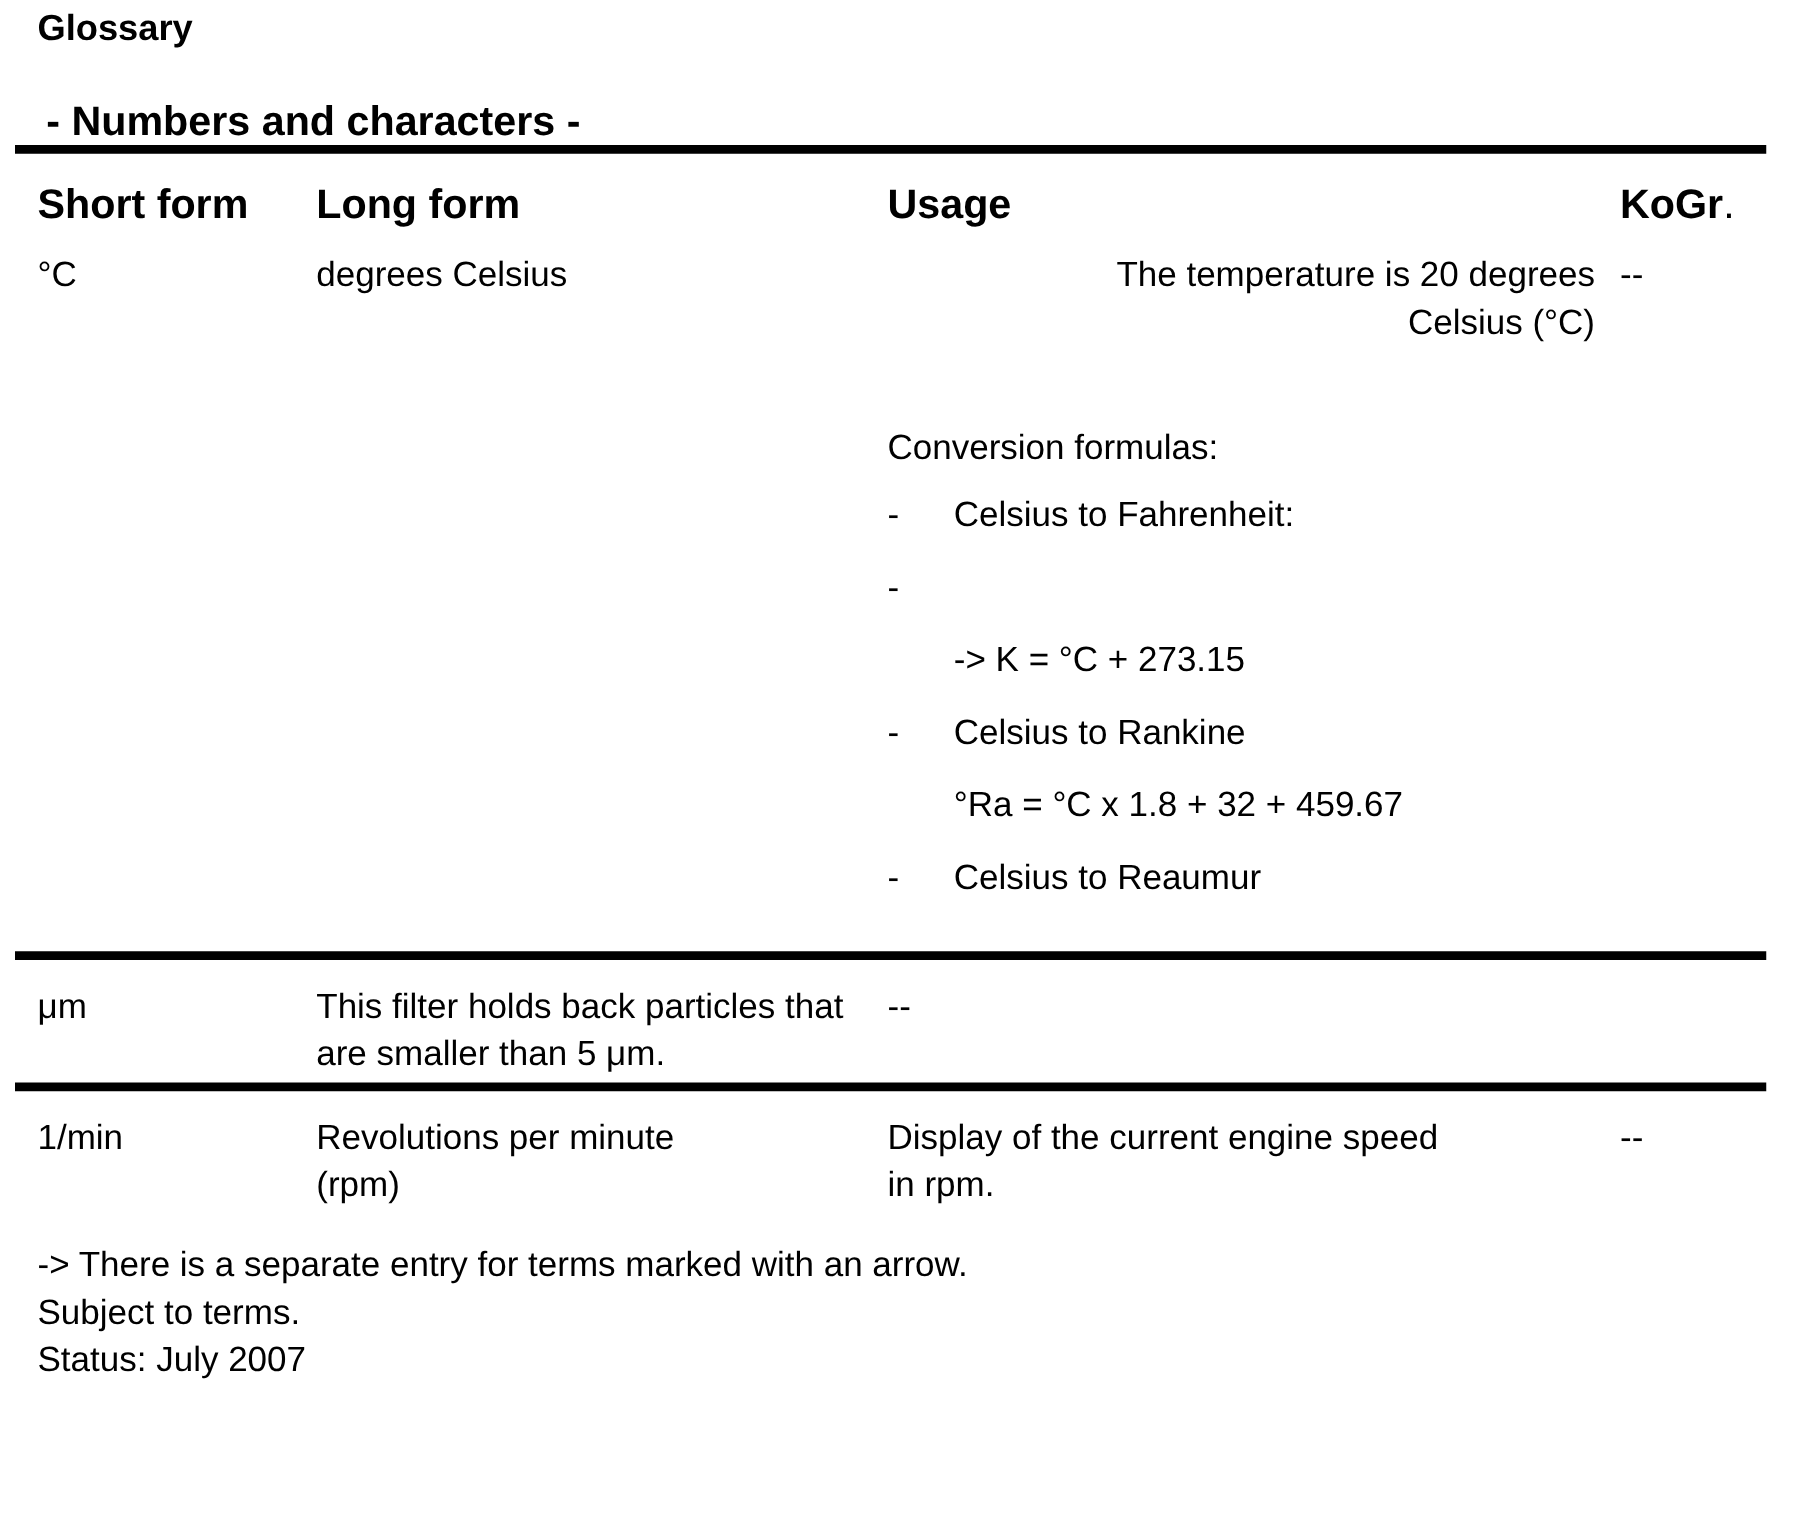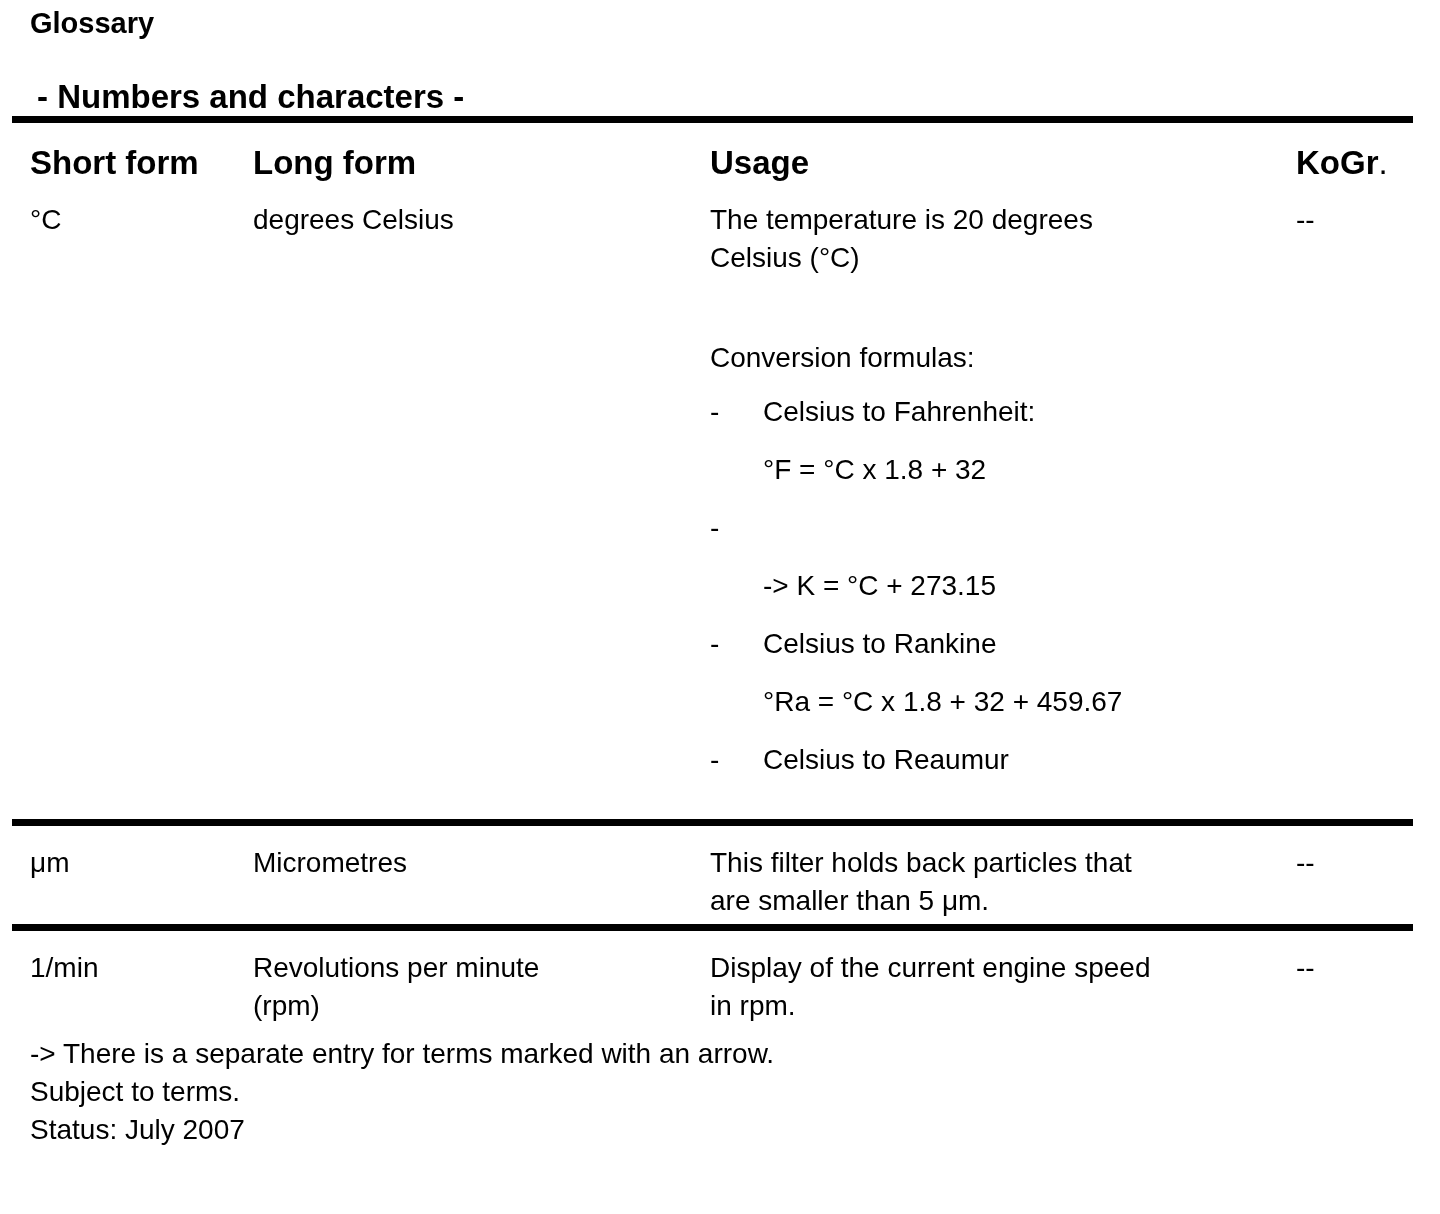--- a/index.html
+++ b/index.html
@@ -35,29 +35,29 @@
 
   .trow{font-size:28px;line-height:38px;}
   .row-divider{border-bottom:7px solid #000;}
   .row-c{padding-top:18px;padding-bottom:20px;}
   .row-um{padding-top:18px;padding-bottom:4px;}
   .row-rpm{padding-top:18px;padding-bottom:10px;}
 
   .cell{padding-right:20px;}
   .pre{white-space:pre-line;}
 
-  .usage-intro{margin:0 0 62px 0;}
+  .usage-intro{margin:0 0 62px 0;text-align:right;}
   .usage-heading{margin:0 0 16px 0;}
   .f-item{display:flex;margin:0 0 20px 0;}
   .f-bullet{width:53px;flex-shrink:0;}
   .f-formula{margin:0 0 20px 0;padding-left:53px;}
   .f-formula.last{margin-bottom:0;}
 
   .footer{
-    padding-left:18px;
+    margin-top:16px;padding-left:18px;
     font-size:28px;line-height:38px;
   }
   .footer p{margin:0;}
 </style>
 </head>
 <body>
 
 <div class="page">
 
   <h1 class="doc-title">Glossary</h1>
@@ -76,21 +76,20 @@
     <div class="cell">degrees Celsius</div>
     <div class="cell">
       <p class="pre usage-intro">The temperature is 20 degrees
 Celsius (°C)</p>
       <p class="usage-heading">Conversion formulas:</p>
 
       <div class="f-item">
         <span class="f-bullet">-</span>
         <span>Celsius to Fahrenheit:</span>
       </div>
-      <p class="f-formula">°F = °C x 1.8 + 32</p>
 
       <div class="f-item">
         <span class="f-bullet">-</span>
       </div>
       <p class="f-formula">-&gt; K = °C + 273.15</p>
 
       <div class="f-item">
         <span class="f-bullet">-</span>
         <span>Celsius to Rankine</span>
       </div>
@@ -99,21 +98,20 @@
       <div class="f-item">
         <span class="f-bullet">-</span>
         <span>Celsius to Reaumur</span>
       </div>
     </div>
     <div class="cell">--</div>
   </div>
 
   <div class="grid trow row-um row-divider">
     <div class="cell">μm</div>
-    <div class="cell">Micrometres</div>
     <div class="cell pre">This filter holds back particles that
 are smaller than 5 μm.</div>
     <div class="cell">--</div>
   </div>
 
   <div class="grid trow row-rpm">
     <div class="cell">1/min</div>
     <div class="cell pre">Revolutions per minute
 (rpm)</div>
     <div class="cell pre">Display of the current engine speed

